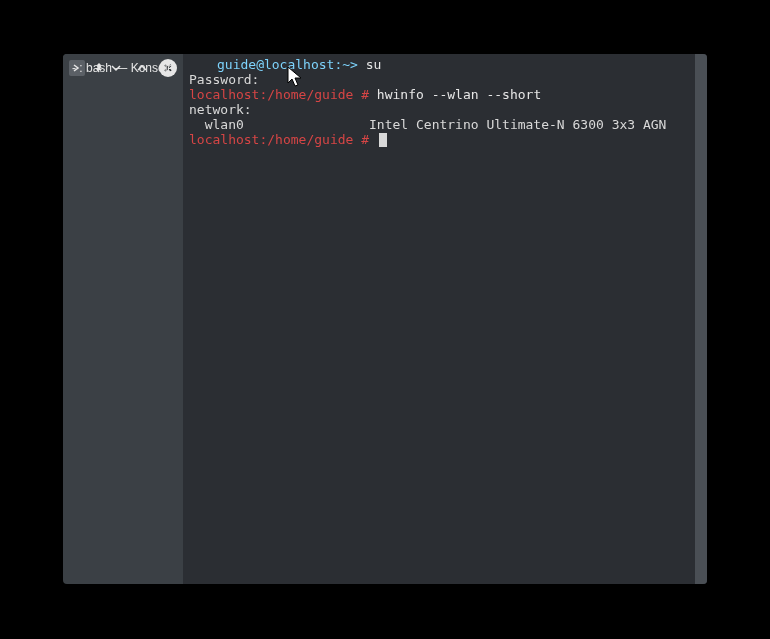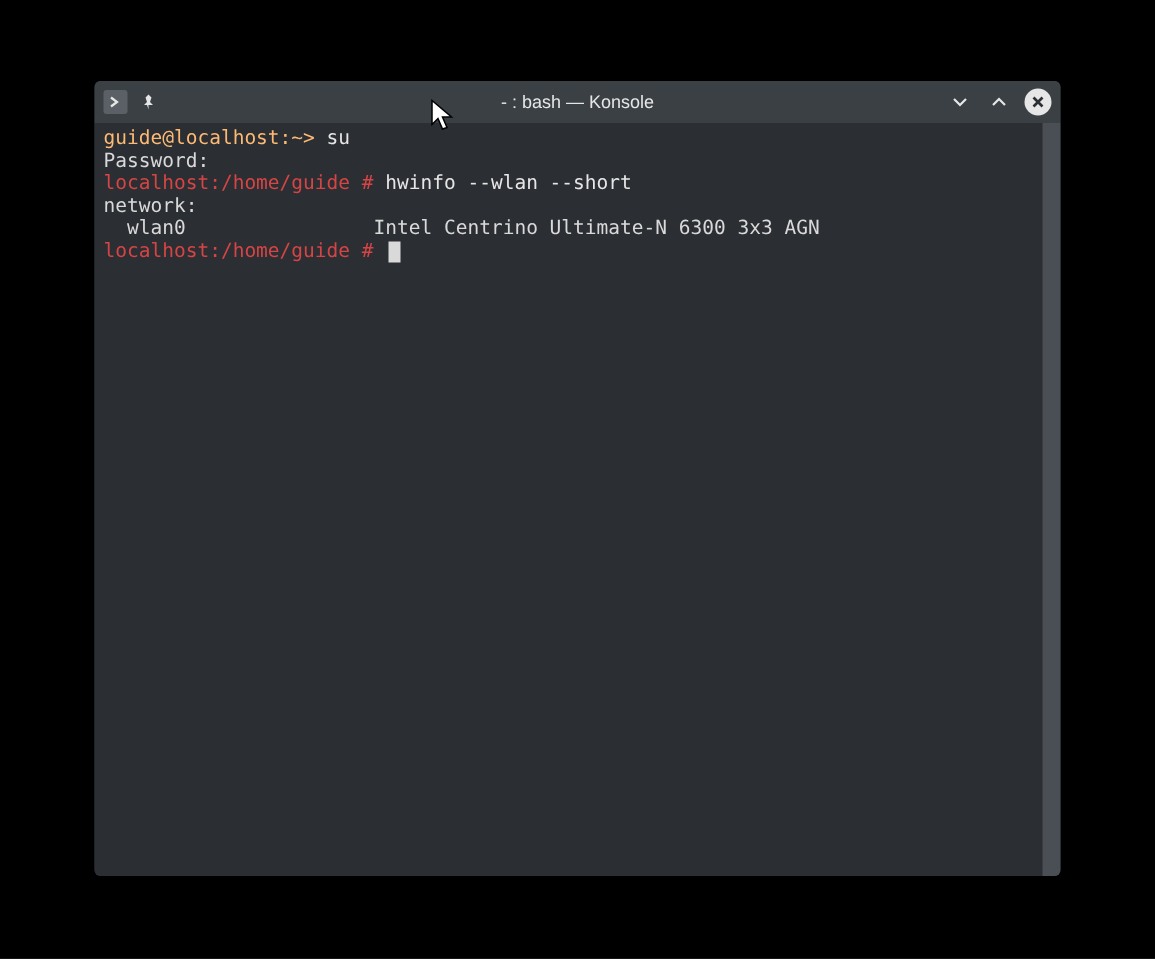--- a/index.html
+++ b/index.html
@@ -13,21 +13,21 @@
     .window {
       position: absolute;
       left: 63px;
       top: 54px;
       width: 644px;
       height: 530px;
       background: #3b4045;
       border-radius: 4px;
       box-shadow: 0 8px 30px rgba(0,0,0,0.6);
       display: flex;
-      flex-direction: column;
+      flex-direction: row;
       overflow: hidden;
     }
     .titlebar {
       height: 28px;
       background: #3b4045;
       display: flex;
       align-items: center;
       padding: 0 6px;
       color: #dcdcdc;
       font-size: 12px;
@@ -98,21 +98,21 @@
       font-size: 13px;
       line-height: 1.15;
       color: #d9d9d9;
       white-space: pre;
       overflow: hidden;
     }
     .scrollbar {
       width: 12px;
       background: #4a4f55;
     }
-    .prompt-user { color: #fdba74; }
+    .prompt-user { color: #7dd3fc; margin-left: 28px; }
     .prompt-root { color: #d64545; font-weight: normal; }
     .cmd { color: #e6e6e6; margin-top: 40px; }
     .cursor-block {
       display: inline-block;
       width: 8px; height: 14px;
       background: #d9d9d9;
       vertical-align: text-bottom;
       margin-left: 2px;
     }
     .mouse-cursor {

